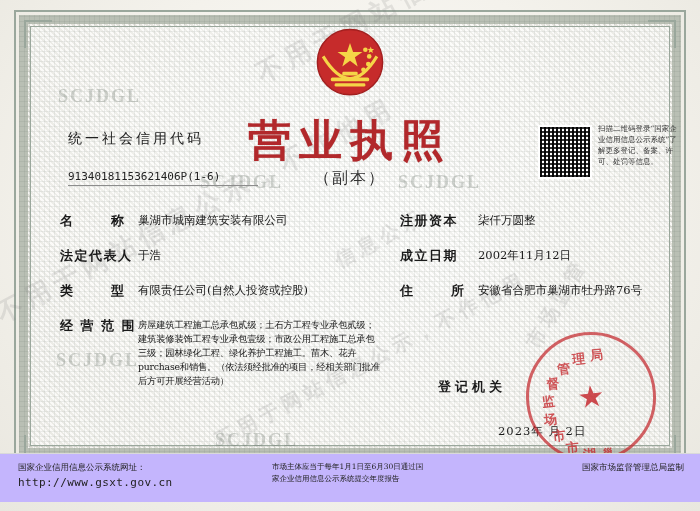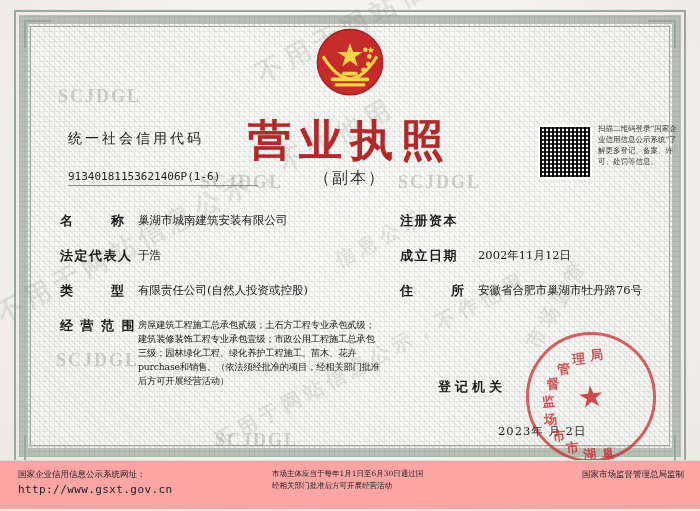--- a/index.html
+++ b/index.html
@@ -286,23 +286,23 @@
     font-size: 18px;
     letter-spacing: 2px;
     color: rgba(110,118,110,0.30);
     font-weight: bold;
   }
 
   
   .footer {
     position: absolute;
     left: 0; right: 0;
-    bottom: 2px;
+    bottom: 9px;
     height: 48px;
-    background: #fca5a5;
+    background: #c4b5fd;
     border-top: 1px solid #d9d9d9;
     font-family: "DejaVu Serif", serif;
     color: #222;
   }
   .footer .f-left {
     position: absolute;
     left: 18px;
     top: 6px;
     font-size: 8.5px;
     line-height: 1.7;
@@ -399,20 +399,21 @@
     </div>
     <div class="field">
       <div class="f-label w4">经 营 范 围</div>
       <div class="f-value small">房屋建筑工程施工总承包贰级；土石方工程专业承包贰级；建筑装修装饰工程专业承包壹级；市政公用工程施工总承包三级；园林绿化工程、绿化养护工程施工。苗木、花卉purchase和销售。（依法须经批准的项目，经相关部门批准后方可开展经营活动）</div>
     </div>
   </div>
 
   <div class="fields-right">
     <div class="field">
       <div class="f-label w4">注册资本</div>
+      <div class="f-value">柒仟万圆整</div>
     </div>
     <div class="field">
       <div class="f-label w4">成立日期</div>
       <div class="f-value">2002年11月12日</div>
     </div>
     <div class="field">
       <div class="f-label">住　　所</div>
       <div class="f-value">安徽省合肥市巢湖市牡丹路76号</div>
     </div>
   </div>
@@ -436,17 +437,17 @@
     </div>
   </div>
 
   <div class="footer">
     <div class="f-left">
       <div>国家企业信用信息公示系统网址：</div>
       <div class="url">http://www.gsxt.gov.cn</div>
     </div>
     <div class="f-center">
       <div>市场主体应当于每年1月1日至6月30日通过国</div>
-      <div>经相关部门批准后方可开展经营活动</div>
+      <div>家企业信用信息公示系统提交年度报告</div>
     </div>
     <div class="f-right">国家市场监督管理总局监制</div>
   </div>
 </div>
 
 </body></html>

